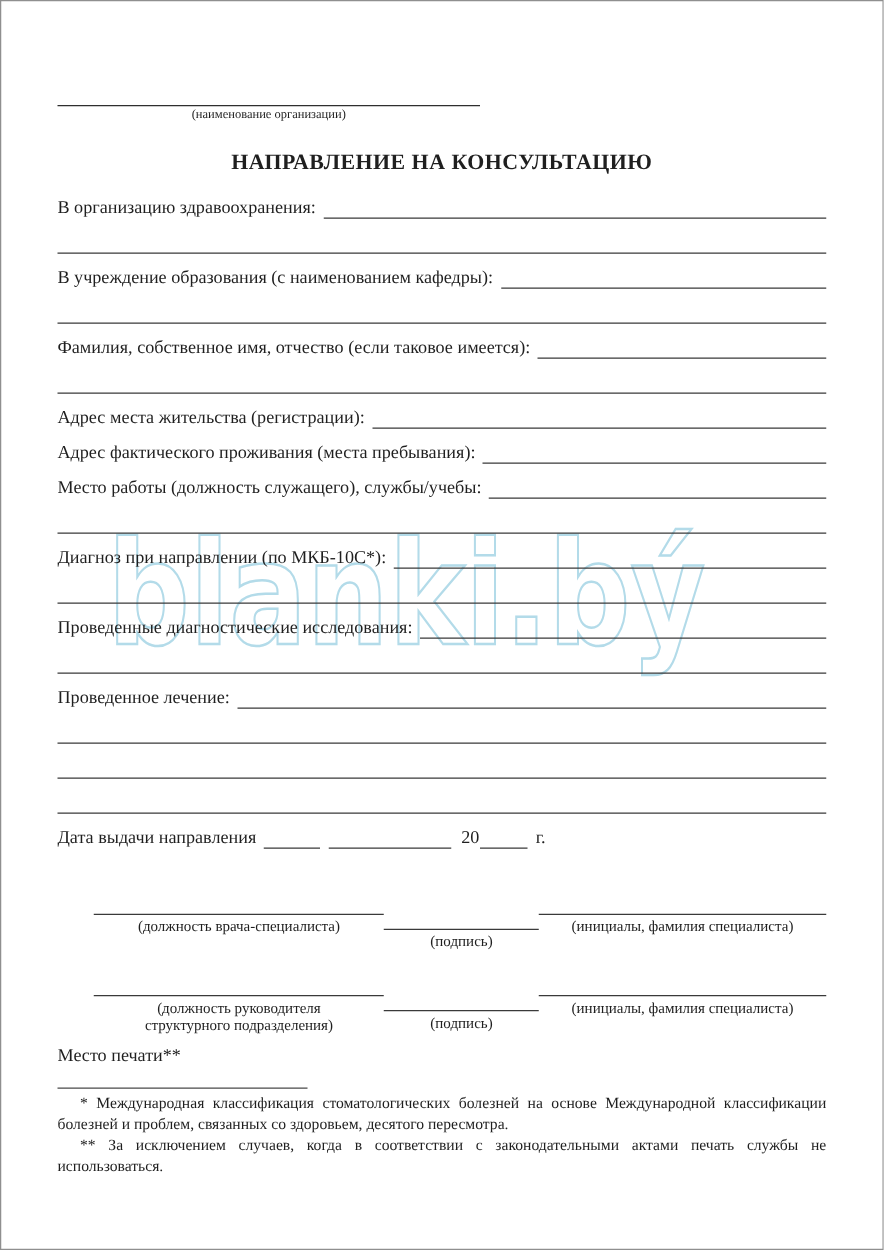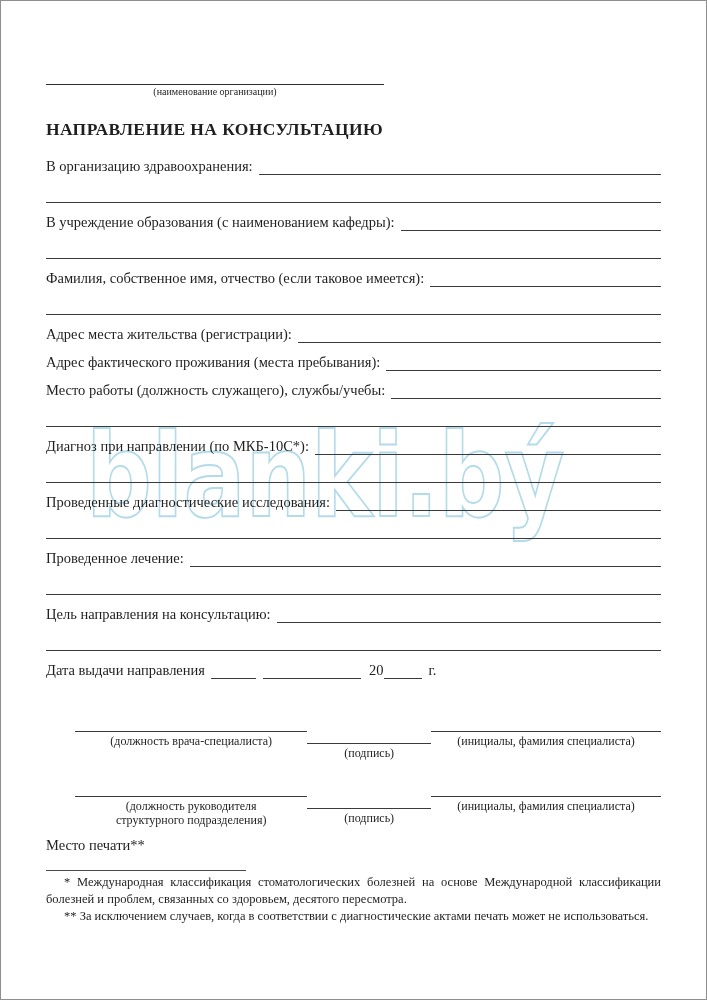--- a/index.html
+++ b/index.html
@@ -18,21 +18,21 @@
     color:transparent; -webkit-text-stroke:2px #b3dbe9;
     transform:scaleX(0.80); transform-origin:left center;
     pointer-events:none;
   }
   
   .top { display:flex; justify-content:space-between; align-items:flex-start; height:68px; }
   .orgblock { width:338px; margin-top:42px; }
   .orgline { height:6px; border-bottom:1px solid #2e2e2e; }
   .orgcaption { text-align:center; font-size:10px; margin-top:1px; }
   .approval { width:186px; font-size:10px; line-height:12.4px; text-align:left; }
-  .title { font-weight:bold; font-size:17.5px; letter-spacing:0.4px; margin-top:14px; }
+  .title { text-align:center; font-weight:bold; font-size:17.5px; letter-spacing:0.4px; margin-top:14px; }
   
   .fields { margin-top:7px; }
   .fr { display:flex; align-items:flex-end; height:28px; font-size:14.5px; white-space:nowrap; }
   .fr .lbl { padding-right:6px; }
   .fill { flex:1 1 auto; border-bottom:1px solid #3a3a3a; height:100%; }
   .cont { height:28px; border-bottom:1px solid #3a3a3a; }
   .sexgroup { display:flex; align-items:flex-end; padding-left:5px; }
   .cb { display:inline-block; width:11px; height:11px; border:1px solid #3a3a3a; margin:0 4px 2px 7px; }
   .w45 { flex:0 0 45px; } .w98 { flex:0 0 98px; margin-left:7px; } .w38 { flex:0 0 38px; }
   .yr { padding-left:8px; } .gdot { padding-left:7px; }
@@ -115,21 +115,20 @@
       </div>
       <div class="cont"></div>
 
       <div class="fr">
         <span class="lbl">Проведенное лечение:</span>
         <span class="fill"></span>
       </div>
       <div class="cont"></div>
 
       <div class="fr">
-        <span class="lbl">Цель направления на консультацию:</span>
         <span class="fill"></span>
       </div>
       <div class="cont"></div>
 
       <div class="fr">
         <span class="lbl">Дата выдачи направления</span>
         <span class="fill w45"></span>
         <span class="fill w98"></span>
         <span class="yr">20</span>
         <span class="fill w38"></span>
@@ -149,16 +148,16 @@
       </div>
       <div class="sigcol sc2">(подпись)</div>
       <div class="sigcol sc3">(инициалы, фамилия специалиста)</div>
     </div>
 
     <div class="stamp">Место печати**</div>
 
     <div class="fn-divider"></div>
     <div class="footnotes">
       <p>* Международная классификация стоматологических болезней на основе Международной классификации болезней и проблем, связанных со здоровьем, десятого пересмотра.</p>
-      <p>** За исключением случаев, когда в соответствии с диагностические актами печать может не использоваться.</p>
+      <p>** За исключением случаев, когда в соответствии с законодательными актами печать службы не использоваться.</p>
     </div>
   </div>
 </div>
 
 </body></html>

